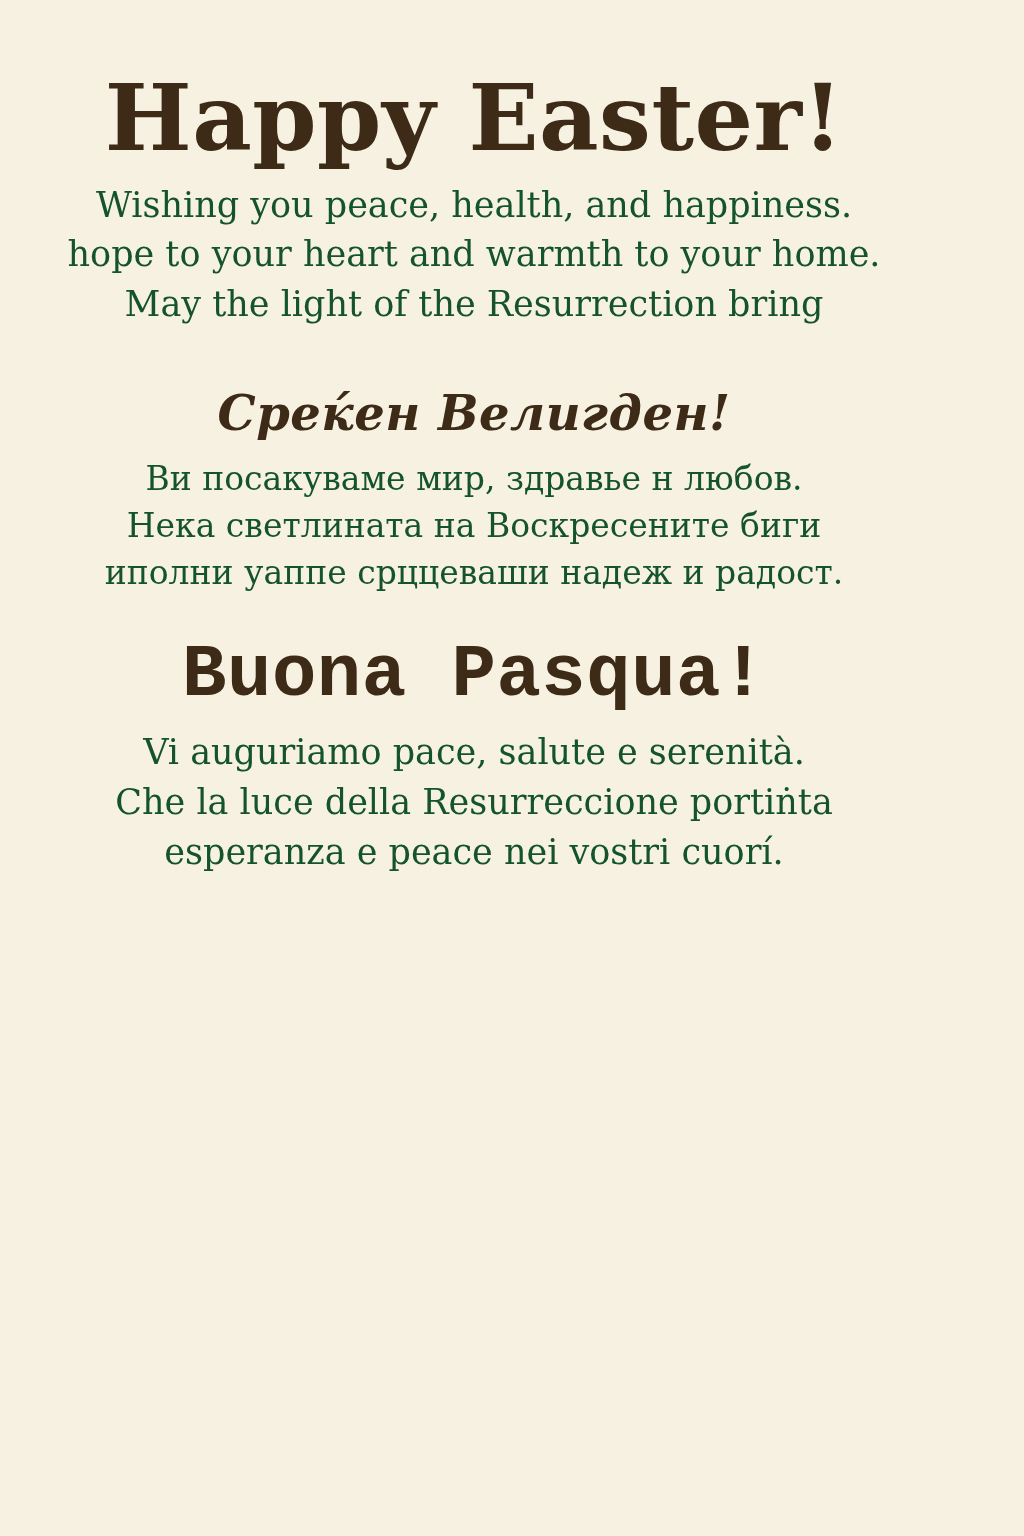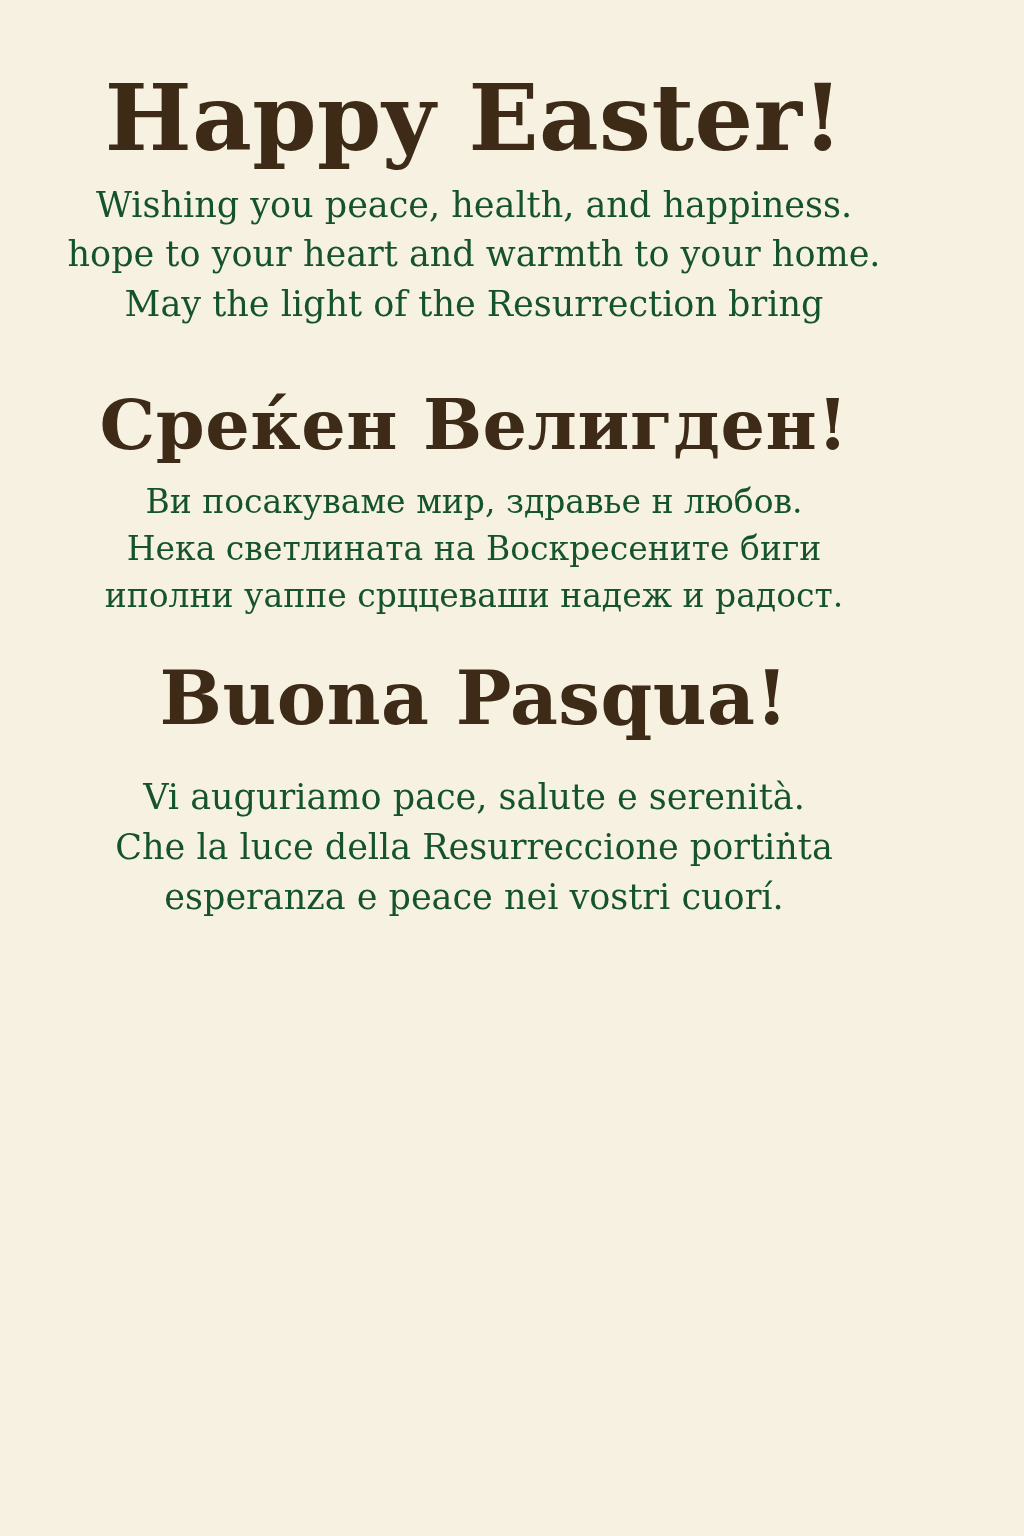--- a/index.html
+++ b/index.html
@@ -36,30 +36,32 @@
     font-weight: 700;
     color: #3d2b18;
     letter-spacing: 0.5px;
     line-height: 1.05;
   }
   .heading.en {
     font-size: 92px;
     margin: 0 0 14px 0;
   }
   .heading.mk {
-    font-size: 70px;
+    font-size: 48px;
     margin: 0 0 18px 0;
+    font-style: italic;
   }
   .heading.es {
     font-size: 74px;
     margin: 0 0 18px 0;
   }
   .heading.it {
     font-size: 74px;
-    margin: 0 0 36px 0;
+    margin: 0 0 14px 0;
+    font-family: Liberation Mono, monospace;
   }
   .body-lines {
     font-family: "DejaVu Serif", serif;
     font-weight: 400;
     color: #14532d;
     line-height: 1.42;
   }
   .body-lines.en { font-size: 35px; }
   .body-lines.mk { font-size: 33px; }
   .body-lines.es { font-size: 35px; }

